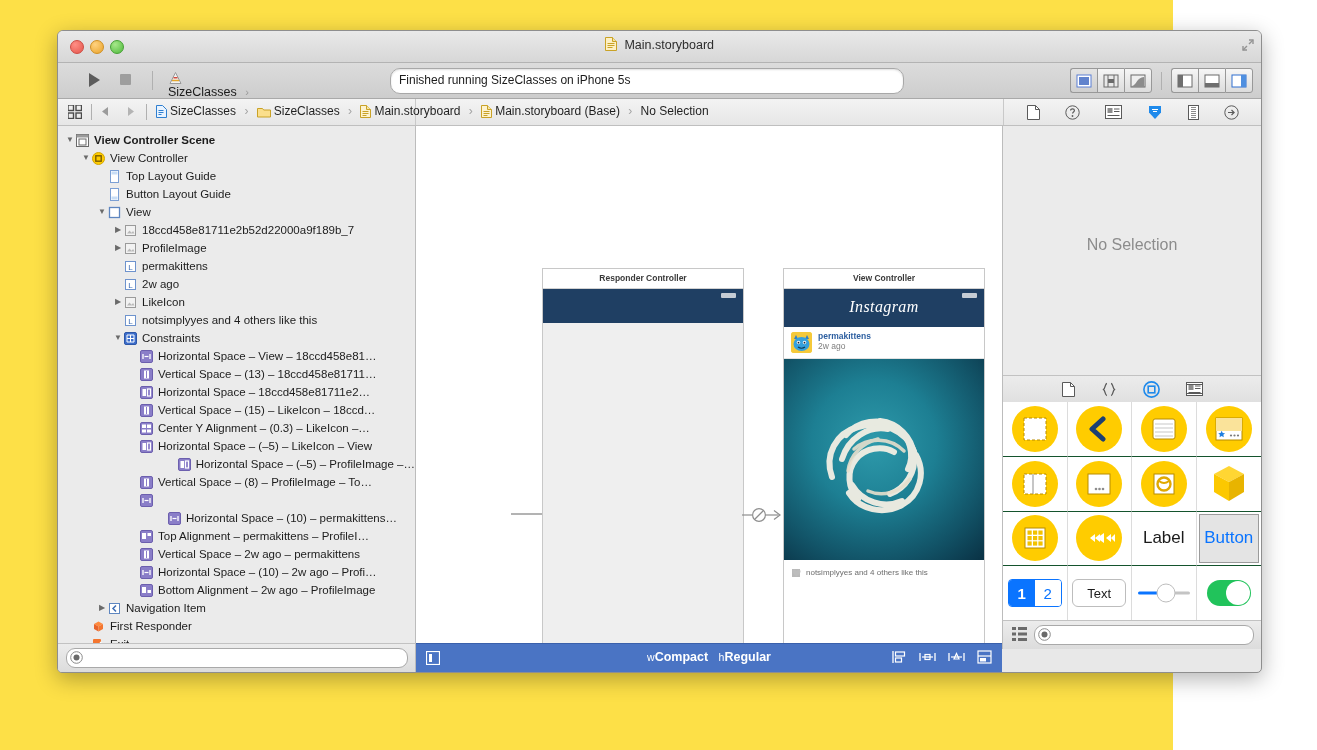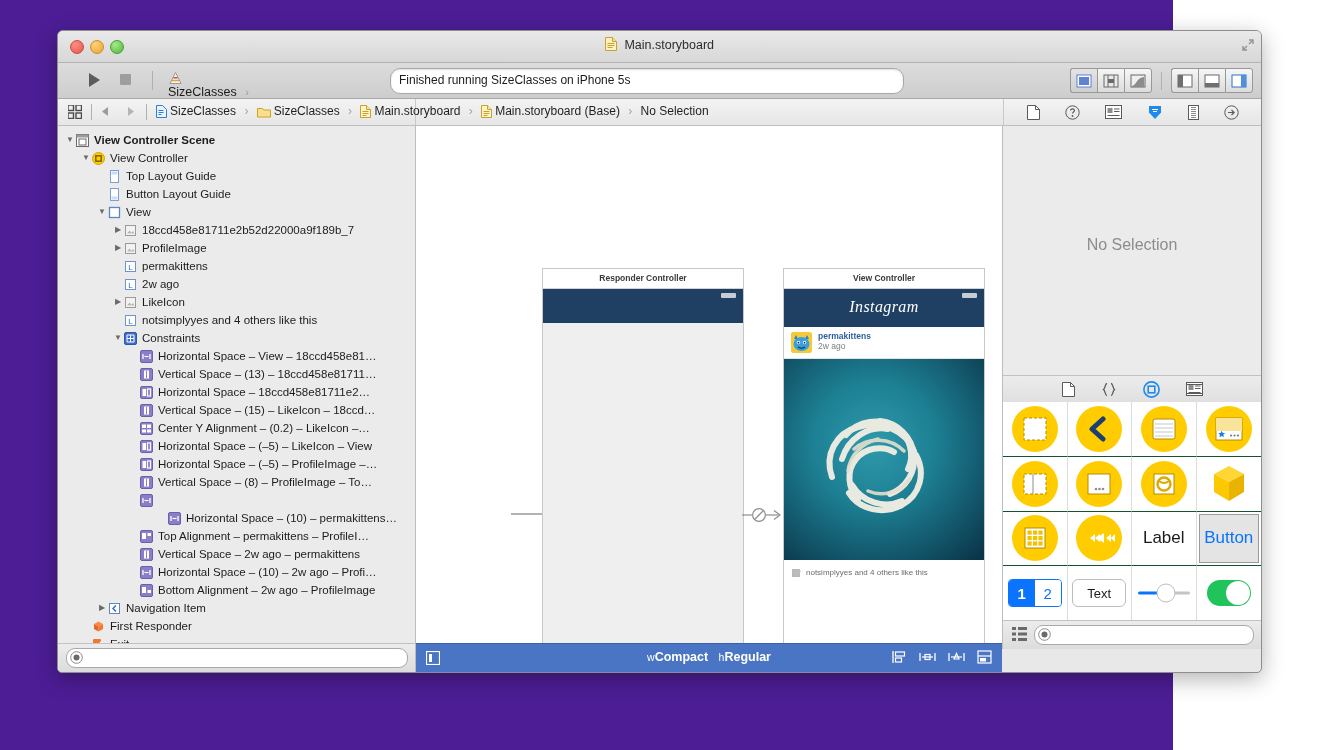--- a/index.html
+++ b/index.html
@@ -1,18 +1,18 @@
 <!DOCTYPE html>
 <html><head>
 <meta charset="utf-8">
 <style>
   html,body{margin:0;padding:0;background:#fff;}
   body{width:1317px;height:750px;font-family:"Liberation Sans",sans-serif;
        -webkit-font-smoothing:antialiased;overflow:hidden;}
-  #root{position:absolute;left:0;top:0;width:1173px;height:750px;background:#4c1d95;}
+  #root{position:absolute;left:0;top:0;width:1173px;height:750px;background:#fde047;}
 
   
   .window{position:absolute;left:57px;top:30px;width:1203px;height:641px;
           background:#e8e8e8;border:1px solid #8e8e8e;border-radius:6px 6px 5px 5px;
           box-shadow:0 6px 22px rgba(0,0,0,.30);overflow:hidden;}
 
   
   .titlebar{position:relative;height:31px;
      background:linear-gradient(to bottom,#e9e9e9 0%,#d7d7d7 100%);
      border-bottom:1px solid #b3b3b3;}
@@ -524,34 +524,34 @@
               <span class="tw"></span>
               <span class="ic">
                 <svg width="13" height="13" viewBox="0 0 13 13">
                   <rect x=".5" y=".5" width="12" height="12" rx="1.5" fill="#8a7ec8" stroke="#6c5fae"></rect>
                   <rect x="2" y="2.5" width="4" height="3.5" fill="#fff"></rect>
                   <rect x="7" y="2.5" width="4" height="3.5" fill="#fff"></rect>
                   <rect x="2" y="7.5" width="4" height="3" fill="#fff"></rect>
                   <rect x="7" y="7.5" width="4" height="3" fill="#fff"></rect>
                 </svg>
               </span>
-              <span class="lb">Center Y Alignment – (0.2) – LikeIcon –…</span>
+              <span class="lb">Center Y Alignment – (0.3) – LikeIcon –…</span>
             </div>
             <div class="row" style="padding-left: 70px;">
               <span class="tw"></span>
               <span class="ic">
                 <svg width="13" height="13" viewBox="0 0 13 13">
                   <rect x=".5" y=".5" width="12" height="12" rx="1.5" fill="#8a7ec8" stroke="#6c5fae"></rect>
                   <rect x="2.5" y="3" width="3.5" height="7" fill="#fff"></rect>
                   <rect x="7.5" y="3" width="3" height="7" fill="none" stroke="#fff" stroke-width="1.2"></rect>
                 </svg>
               </span>
               <span class="lb">Horizontal Space – (–5) – LikeIcon – View</span>
             </div>
-            <div class="row" style="padding-left: 70px;">
+            <div class="row" style="padding-left: 70px; justify-content: flex-end;">
               <span class="tw"></span>
               <span class="ic">
                 <svg width="13" height="13" viewBox="0 0 13 13">
                   <rect x=".5" y=".5" width="12" height="12" rx="1.5" fill="#8a7ec8" stroke="#6c5fae"></rect>
                   <rect x="2.5" y="3" width="3.5" height="7" fill="#fff"></rect>
                   <rect x="7.5" y="3" width="3" height="7" fill="none" stroke="#fff" stroke-width="1.2"></rect>
                 </svg>
               </span>
               <span class="lb">Horizontal Space – (–5) – ProfileImage –…</span>
             </div>

